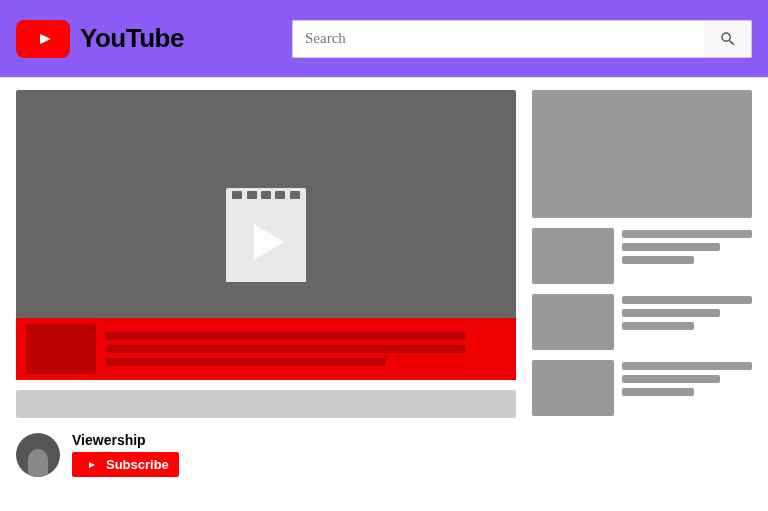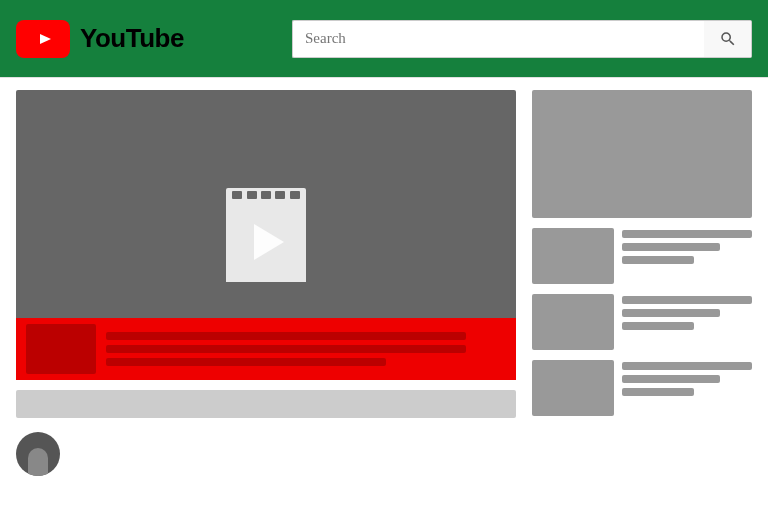--- a/index.html
+++ b/index.html
@@ -5,21 +5,21 @@
     * { margin: 0; padding: 0; box-sizing: border-box; }
     body { font-family: Arial, sans-serif; background: #fff; width: 768px; height: 511px; overflow: hidden; }
 
     
     #header {
       display: flex;
       align-items: center;
       padding: 8px 16px;
       height: 78px;
       border-bottom: 1px solid #e0e0e0;
-      background: #15803d;
+      background: #8b5cf6;
     }
     #logo-area {
       display: flex;
       align-items: center;
       gap: 10px;
       margin-right: 24px;
     }
     #yt-icon {
       width: 54px;
       height: 38px;
@@ -320,20 +320,31 @@
         </div>
       </div>
     </div>
 
     <div id="title-bar"></div>
 
     <div id="channel-row">
       <div id="channel-avatar">
         <div id="avatar-figure"></div>
       </div>
+      <div id="channel-info">
+        <span id="channel-name">Viewership</span>
+        <button id="subscribe-btn">
+          <div id="subscribe-yt-icon">
+            <svg viewBox="0 0 10 8" fill="none">
+              <polygon points="3,1 9,4 3,7" fill="white"></polygon>
+            </svg>
+          </div>
+          <span>Subscribe</span>
+        </button>
+      </div>
     </div>
 
   </div>
 
   <div id="right-col">
     <div id="featured-thumb"></div>
 
     <div class="rec-item">
       <div class="rec-thumb"></div>
       <div class="rec-lines">

